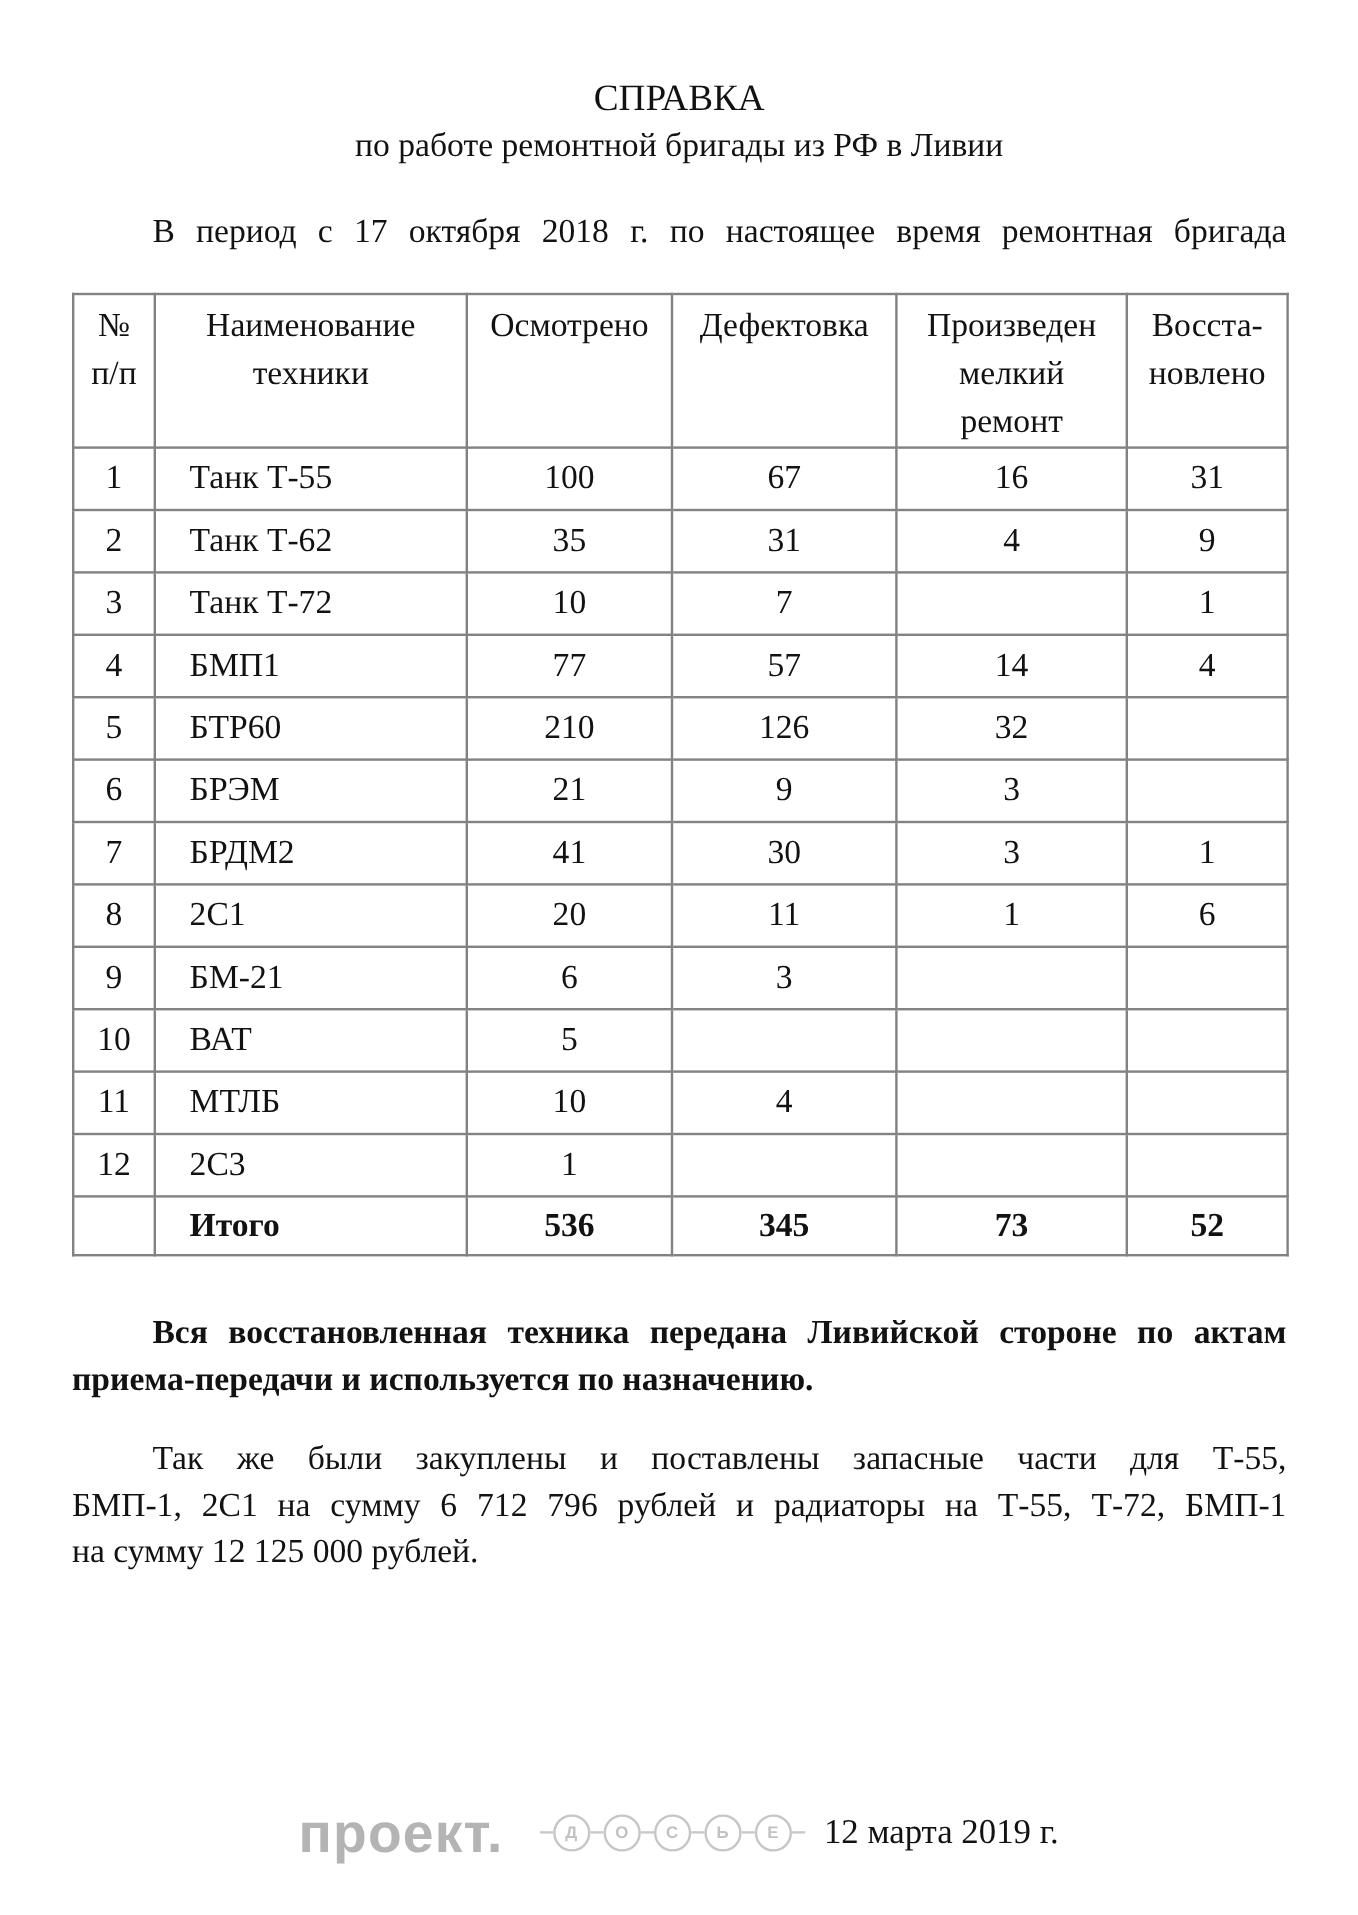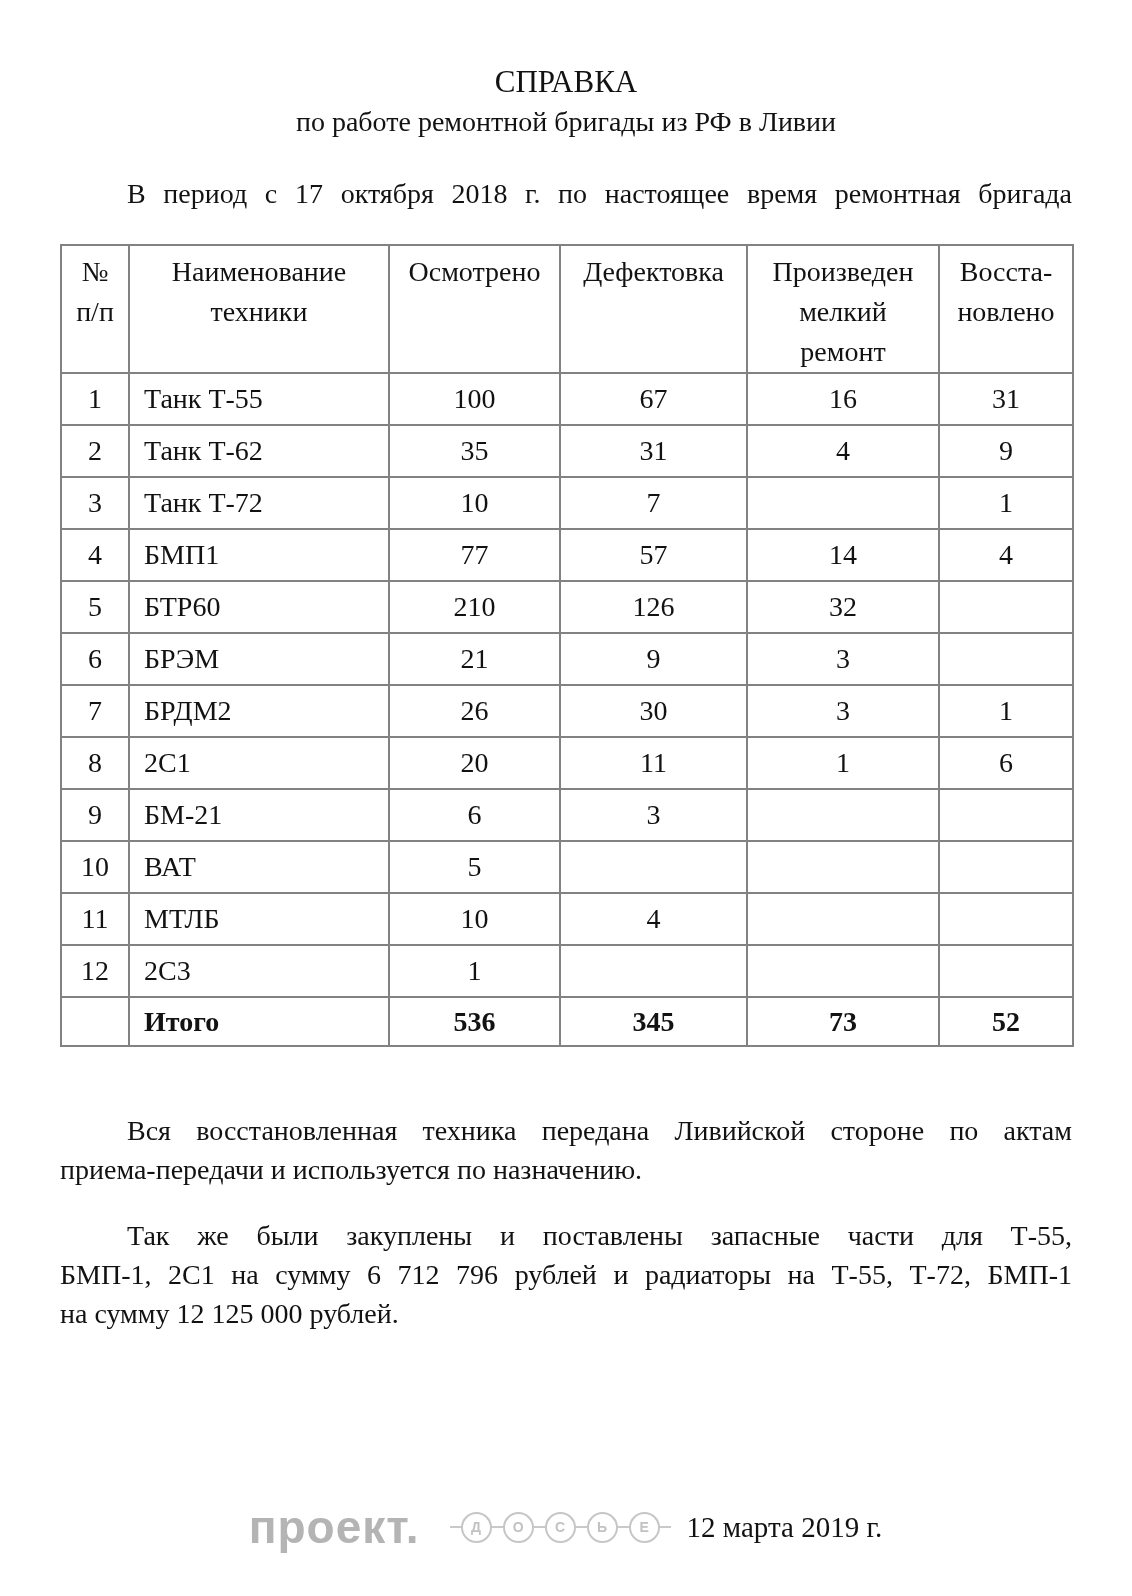--- a/index.html
+++ b/index.html
@@ -31,21 +31,21 @@
   }
   .para {
     margin: 0;
     font-size: 28px;
     line-height: 39px;
   }
   .para .tline { text-align: justify; }
   .para .tline.jfull { text-align-last: justify; }
   .para .tline:first-child { text-indent: 67px; }
   .para-intro { margin-top: 32px; }
-  .para-transfer { margin-top: 64px; }
+  .para-transfer { margin-top: 44px; font-weight: bold; }
   .para-procure { margin-top: 27px; }
 
   table.equip {
     border-collapse: collapse;
     table-layout: fixed;
     width: 1012px;
     margin-top: 31px;
     font-size: 28px;
   }
   table.equip th, table.equip td {
@@ -63,21 +63,21 @@
     height: 121px;
   }
   table.equip td {
     height: 52px;
     text-align: center;
     padding: 0;
     vertical-align: middle;
   }
   table.equip td.cell-name {
     text-align: left;
-    padding-left: 14px;
+    padding-left: 28px;
   }
   table.equip tr.total-row td {
     font-weight: bold;
     height: 49px;
   }
 
   .footer {
     position: absolute;
     left: 57px; right: 58px; top: 1496px;
     height: 62px;
@@ -189,21 +189,21 @@
           <td class="cell-num">6</td>
           <td class="cell-name">БРЭМ</td>
           <td class="cell-num">21</td>
           <td class="cell-num">9</td>
           <td class="cell-num">3</td>
           <td class="cell-num"></td>
         </tr>
         <tr>
           <td class="cell-num">7</td>
           <td class="cell-name">БРДМ2</td>
-          <td class="cell-num">26</td>
+          <td class="cell-num">41</td>
           <td class="cell-num">30</td>
           <td class="cell-num">3</td>
           <td class="cell-num">1</td>
         </tr>
         <tr>
           <td class="cell-num">8</td>
           <td class="cell-name">2С1</td>
           <td class="cell-num">20</td>
           <td class="cell-num">11</td>
           <td class="cell-num">1</td>

